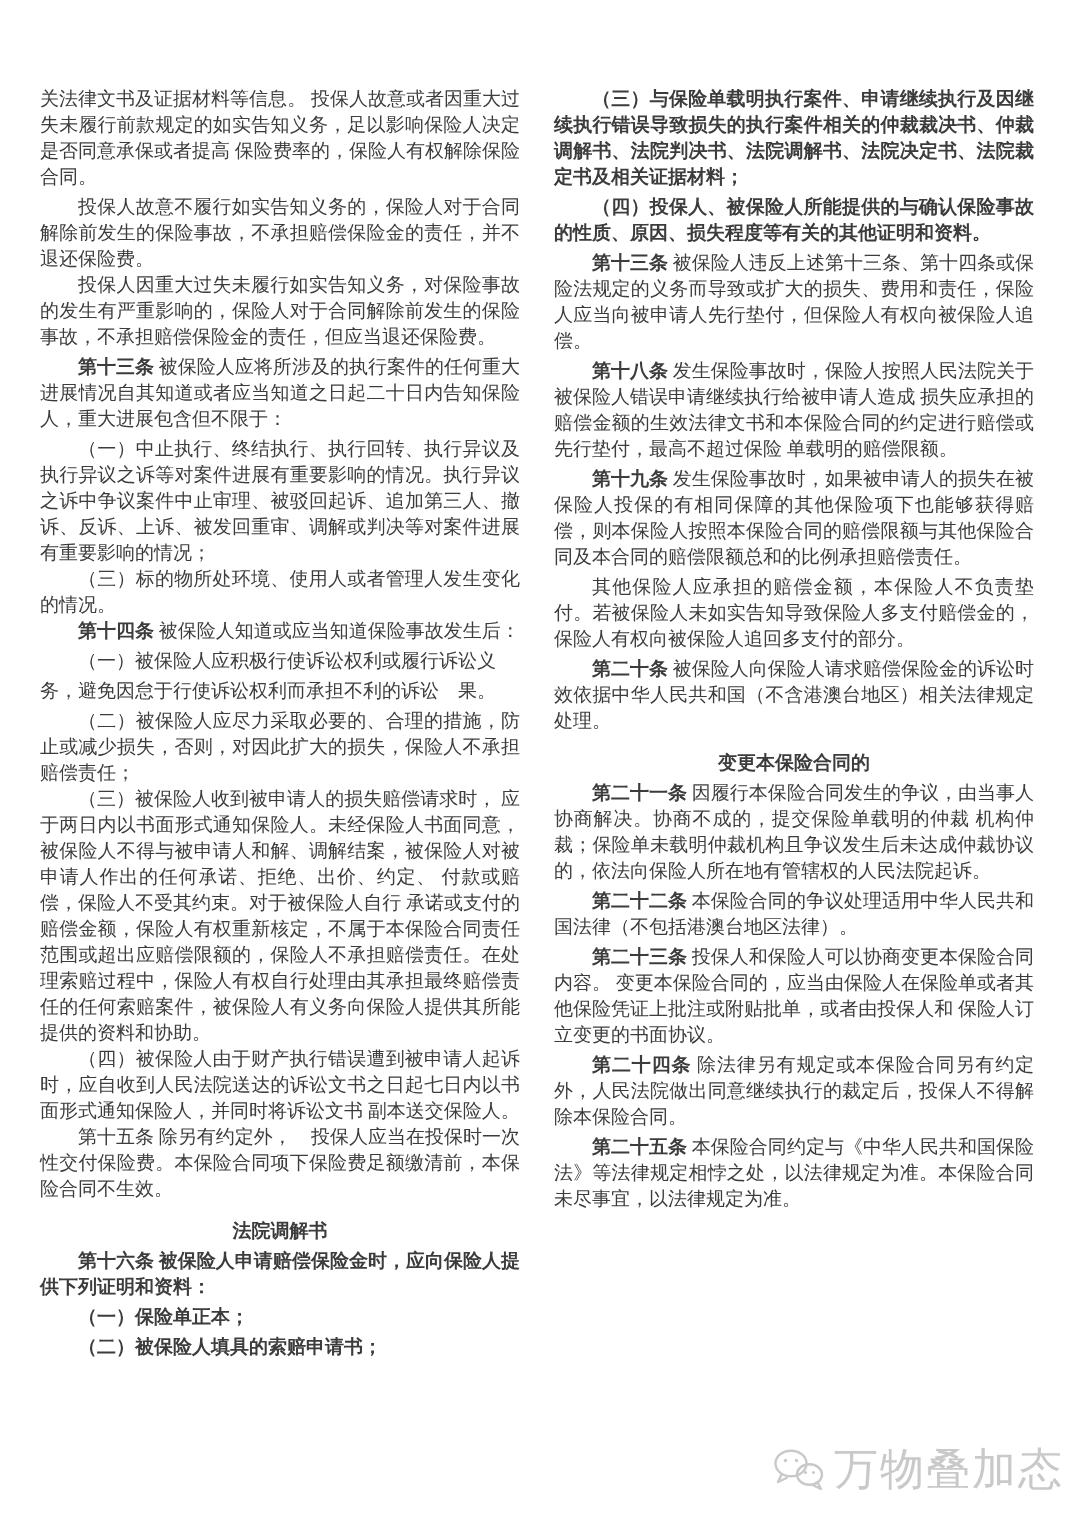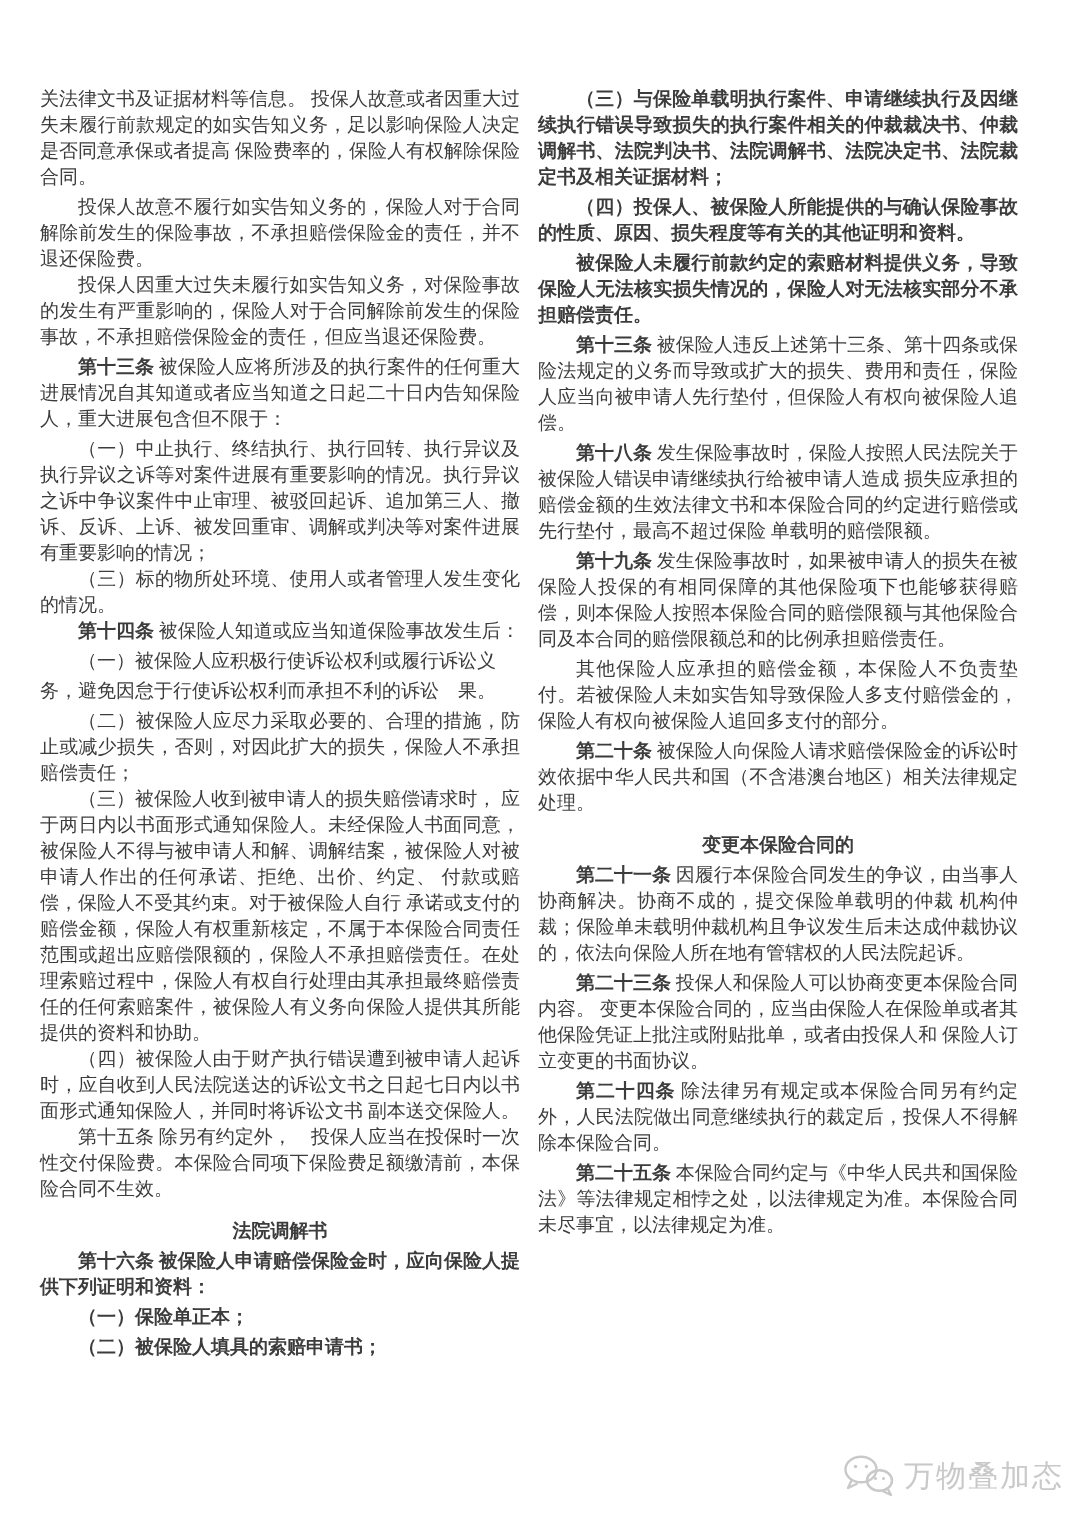--- a/index.html
+++ b/index.html
@@ -13,21 +13,21 @@
     background:var(--page-bg);
     font-family:"Liberation Serif","DejaVu Serif",serif;
     color:var(--text-color);
     position:relative;
     overflow:hidden;
   }
   .doc{
     display:flex;
     box-sizing:border-box;
     padding:86px 46px 0 40px;
-    gap:18px;
+    gap:34px;
   }
   .col{
     width:480px;
     font-size:19px;
     line-height:26px;
     text-align:justify;
     text-justify:inter-ideograph;
   }
   .para{margin:0;}
   .para.indent{text-indent:2em;}
@@ -42,21 +42,21 @@
   }
   .para b{font-weight:bold;}
   .watermark{
     position:absolute;
     right:16px;
     bottom:28px;
     display:flex;
     align-items:center;
     gap:8px;
     color:var(--watermark-color);
-    font-size:30px;
+    font-size:44px;
     letter-spacing:2px;
     font-family:"Liberation Sans","DejaVu Sans",sans-serif;
     text-shadow:1px 1px 0 #ffffff;
     user-select:none;
   }
   .watermark svg{display:block;}
 </style>
 </head>
 <body>
 
@@ -76,28 +76,28 @@
       <p class="para indent">（四）被保险人由于财产执行错误遭到被申请人起诉时，应自收到人民法院送达的诉讼文书之日起七日内以书面形式通知保险人，并同时将诉讼文书 副本送交保险人。</p>
       <p class="para indent">第十五条 除另有约定外，　投保人应当在投保时一次性交付保险费。本保险合同项下保险费足额缴清前，本保险合同不生效。</p>
       <p class="para heading">法院调解书</p>
       <p class="para bold indent spaced">第十六条 被保险人申请赔偿保险金时，应向保险人提供下列证明和资料：</p>
       <p class="para bold indent spaced">（一）保险单正本；</p>
       <p class="para bold indent spaced">（二）被保险人填具的索赔申请书；</p>
     </div>
   <div class="col">
       <p class="para bold indent">（三）与保险单载明执行案件、申请继续执行及因继续执行错误导致损失的执行案件相关的仲裁裁决书、仲裁调解书、法院判决书、法院调解书、法院决定书、法院裁定书及相关证据材料；</p>
       <p class="para bold indent spaced">（四）投保人、被保险人所能提供的与确认保险事故的性质、原因、损失程度等有关的其他证明和资料。</p>
-      <p class="para bold indent spaced">被保险人未履行前款约定的索赔材料提供义务，导致保险人无法核实损失情况的，保险人对无法核实部分不承担赔偿责任。</p>
       <p class="para indent spaced"><b>第十三条</b> 被保险人违反上述第十三条、第十四条或保险法规定的义务而导致或扩大的损失、费用和责任，保险人应当向被申请人先行垫付，但保险人有权向被保险人追偿。</p>
       <p class="para indent spaced"><b>第十八条</b> 发生保险事故时，保险人按照人民法院关于被保险人错误申请继续执行给被申请人造成 损失应承担的赔偿金额的生效法律文书和本保险合同的约定进行赔偿或先行垫付，最高不超过保险 单载明的赔偿限额。</p>
       <p class="para indent spaced"><b>第十九条</b> 发生保险事故时，如果被申请人的损失在被保险人投保的有相同保障的其他保险项下也能够获得赔偿，则本保险人按照本保险合同的赔偿限额与其他保险合同及本合同的赔偿限额总和的比例承担赔偿责任。</p>
       <p class="para indent spaced">其他保险人应承担的赔偿金额，本保险人不负责垫付。若被保险人未如实告知导致保险人多支付赔偿金的，保险人有权向被保险人追回多支付的部分。</p>
       <p class="para indent spaced"><b>第二十条</b> 被保险人向保险人请求赔偿保险金的诉讼时效依据中华人民共和国（不含港澳台地区）相关法律规定处理。</p>
       <p class="para heading">变更本保险合同的</p>
       <p class="para indent spaced"><b>第二十一条</b> 因履行本保险合同发生的争议，由当事人协商解决。协商不成的，提交保险单载明的仲裁 机构仲裁；保险单未载明仲裁机构且争议发生后未达成仲裁协议的，依法向保险人所在地有管辖权的人民法院起诉。</p>
+      <p class="para indent spaced"><b>第二十二条</b> 本保险合同的争议处理适用中华人民共和国法律（不包括港澳台地区法律）。</p>
       <p class="para indent spaced"><b>第二十三条</b> 投保人和保险人可以协商变更本保险合同内容。 变更本保险合同的，应当由保险人在保险单或者其他保险凭证上批注或附贴批单，或者由投保人和 保险人订立变更的书面协议。</p>
       <p class="para indent spaced"><b>第二十四条</b> 除法律另有规定或本保险合同另有约定外，人民法院做出同意继续执行的裁定后，投保人不得解除本保险合同。</p>
       <p class="para indent spaced"><b>第二十五条</b> 本保险合同约定与《中华人民共和国保险法》等法律规定相悖之处，以法律规定为准。本保险合同未尽事宜，以法律规定为准。</p>
     </div>
 </div>
 
 <div class="watermark">
   <span>
     <svg width="54" height="46" viewBox="0 0 54 46">
       <g fill="none" stroke="#c9c9c9" stroke-width="2.4" stroke-linejoin="round">

